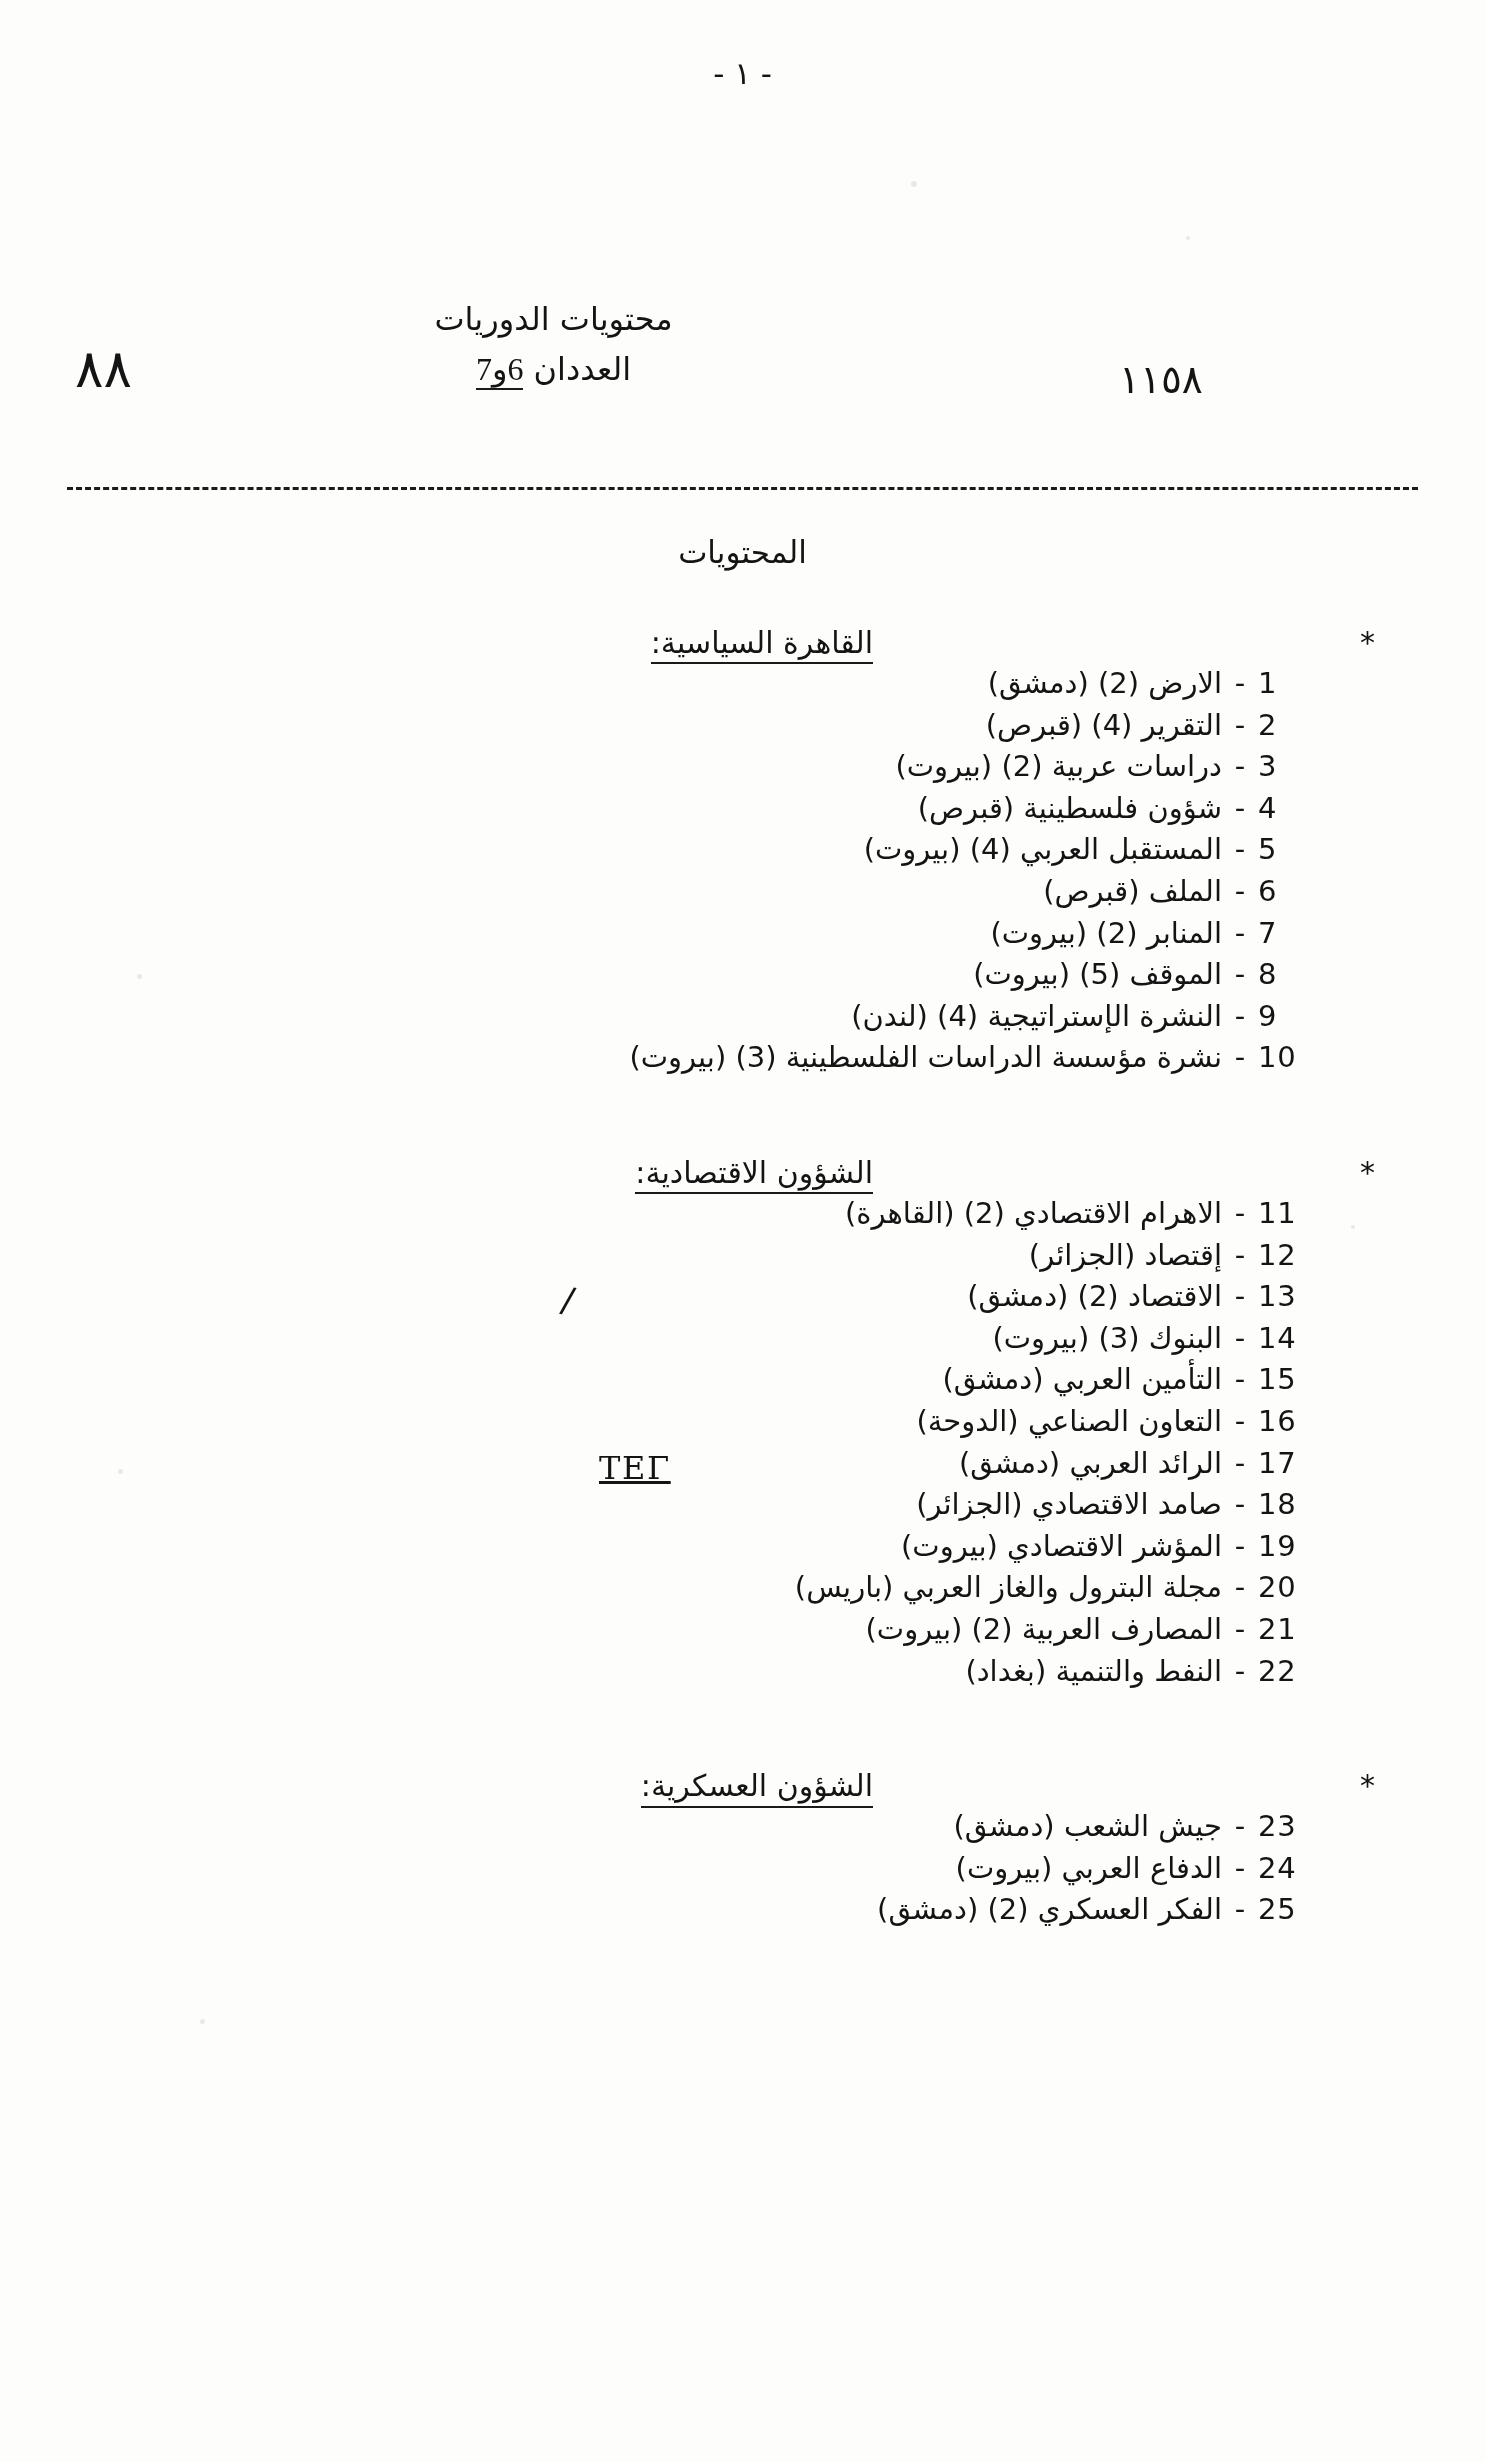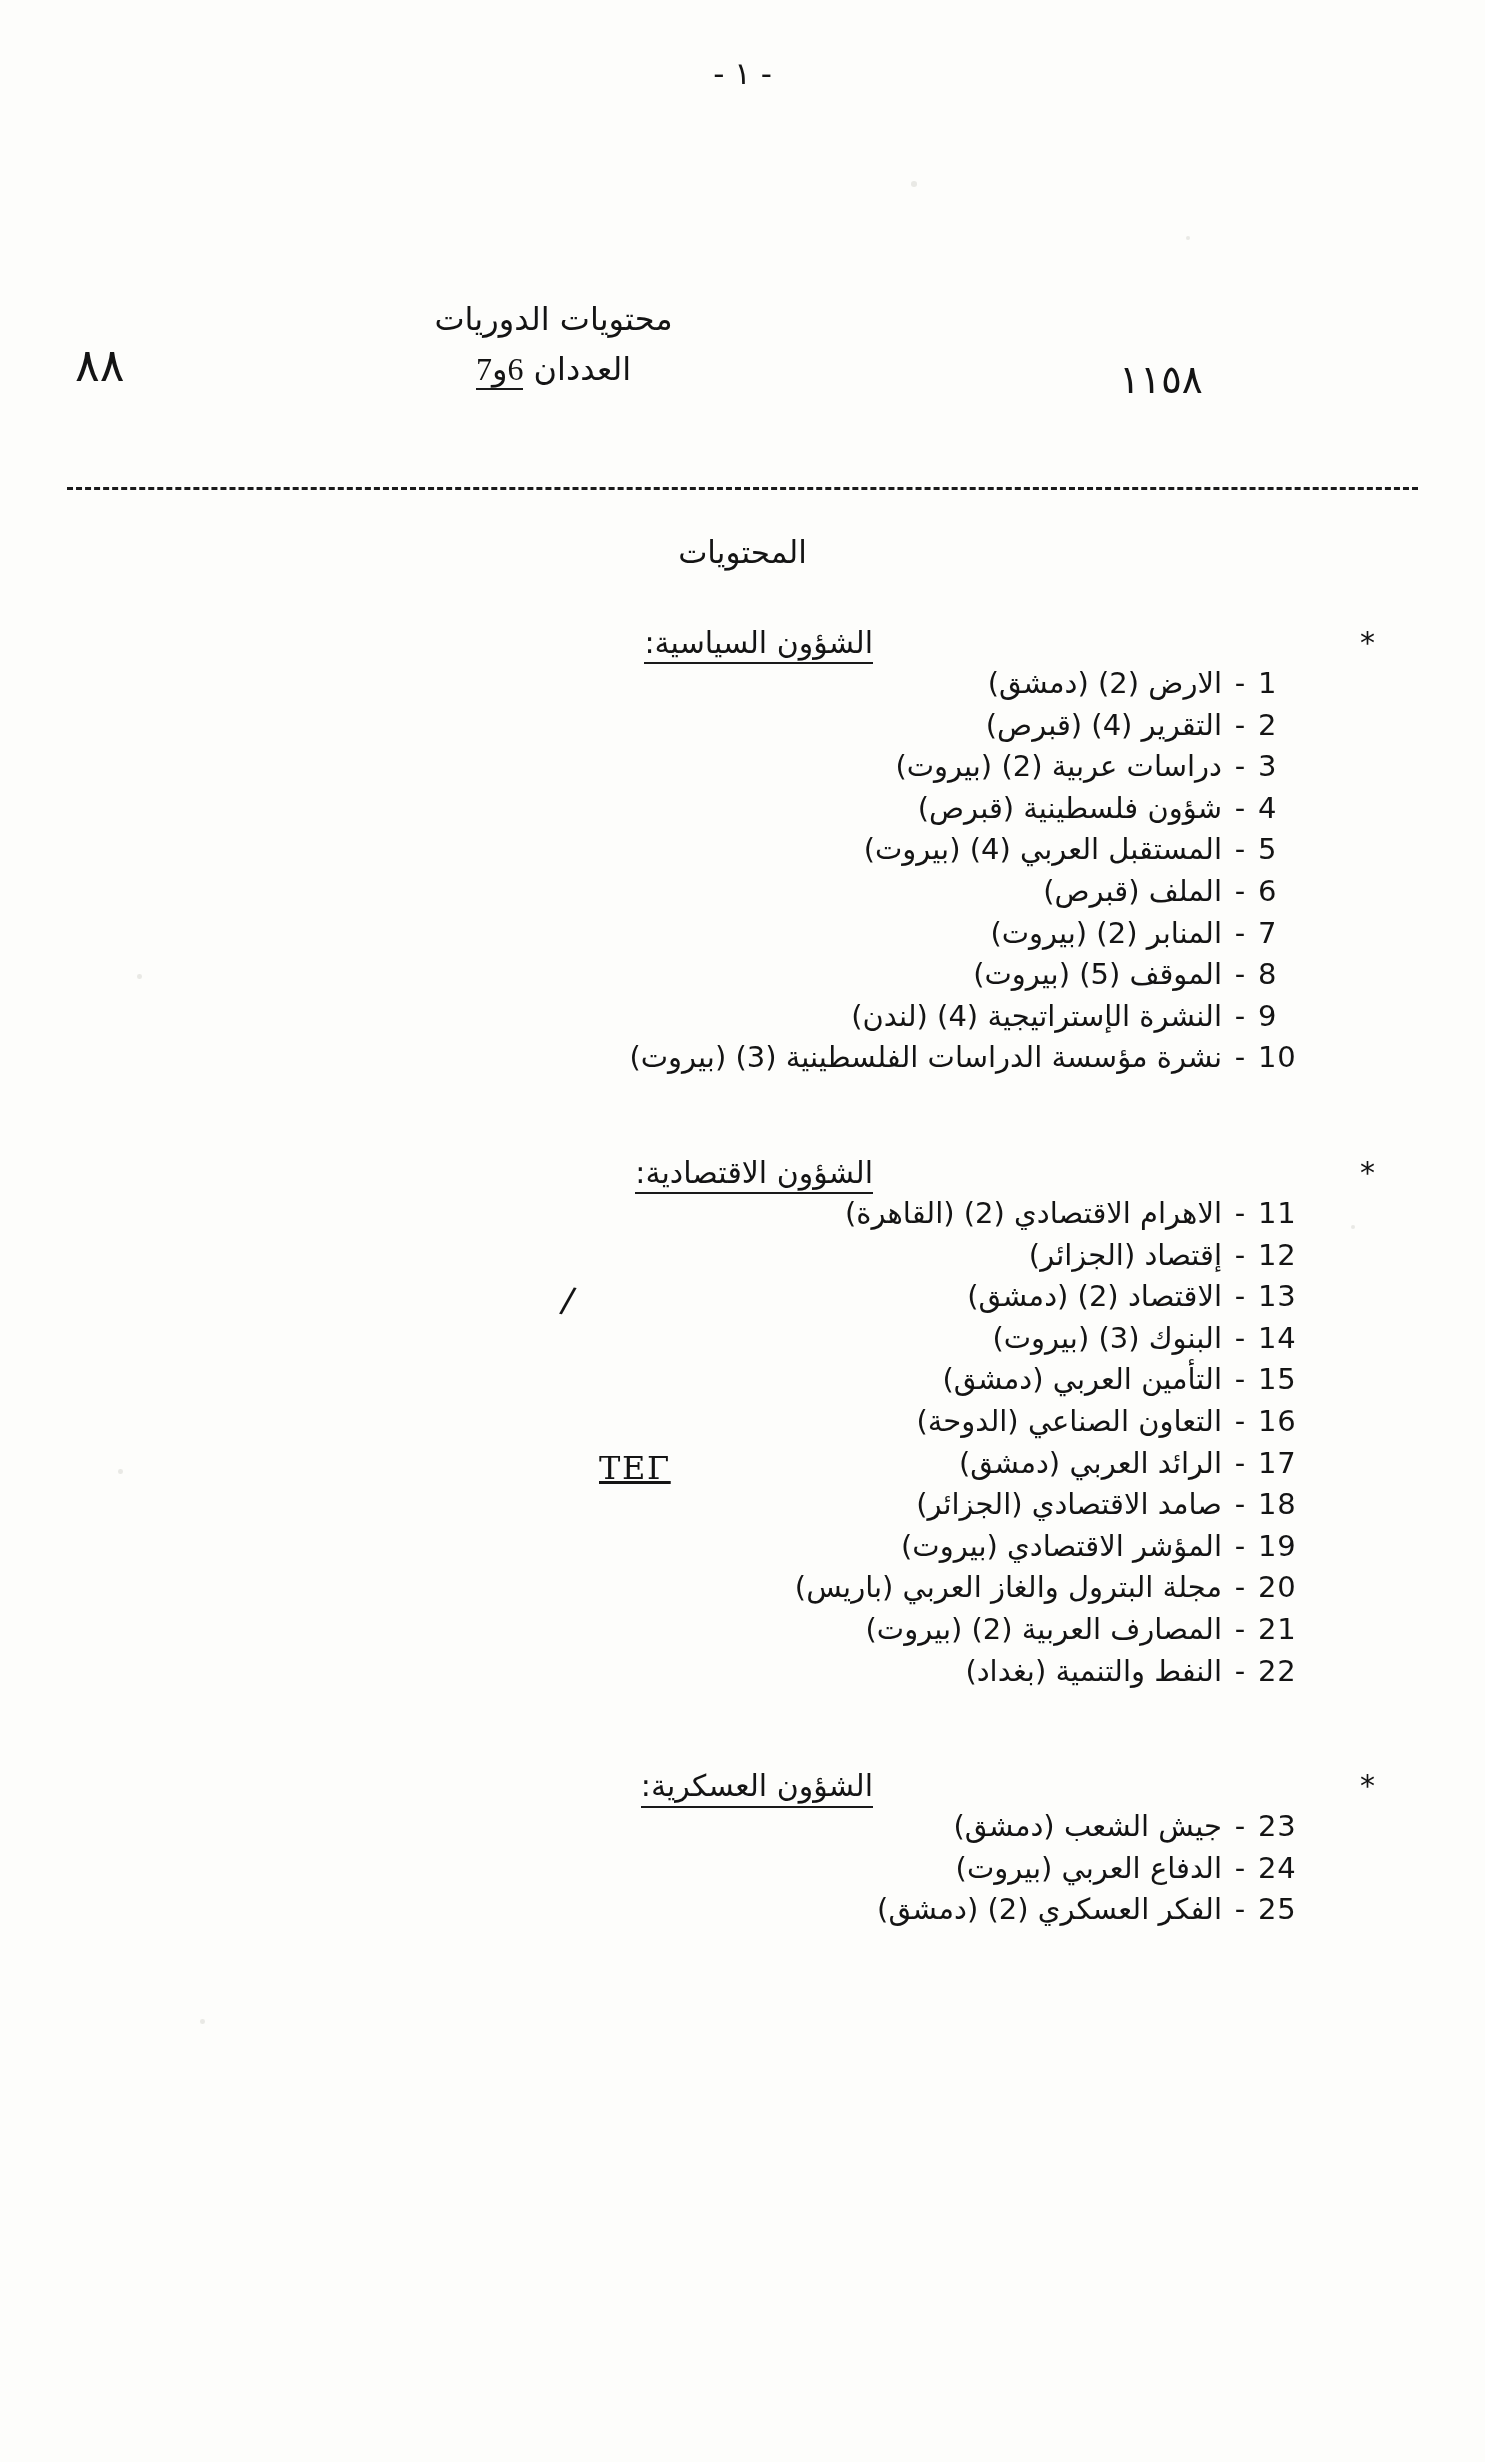--- a/index.html
+++ b/index.html
@@ -35,21 +35,21 @@
     text-align: center;
     font-size: 31px;
     letter-spacing: 4.7px;
     direction: rtl;
   }
 
   .hand-left {
     position: absolute;
     top: 338px;
     left: 75px;
-    font-size: 46px;
+    font-size: 53px;
     direction: rtl;
     letter-spacing: 1.6px;
   }
   .hand-right {
     position: absolute;
     top: 357px;
     left: 1119px;
     font-size: 39px;
     direction: rtl;
     letter-spacing: 2.4px;
@@ -200,21 +200,21 @@
   </div>
 
   <div class="rule"></div>
 
   <div class="contents-title">المحتويات</div>
 
   <div class="list">
 
     <div class="section-head">
       <span class="star">*</span>
-      <span class="section-title">الشؤون السياسية:</span>
+      <span class="section-title">القاهرة السياسية:</span>
     </div>
     <div class="entry">
       <span class="idx">1</span>
       <span class="dash">-</span>
       <span class="txt">الارض (2) (دمشق)</span>
     </div>
     <div class="entry">
       <span class="idx">2</span>
       <span class="dash">-</span>
       <span class="txt">التقرير (4) (قبرص)</span>

